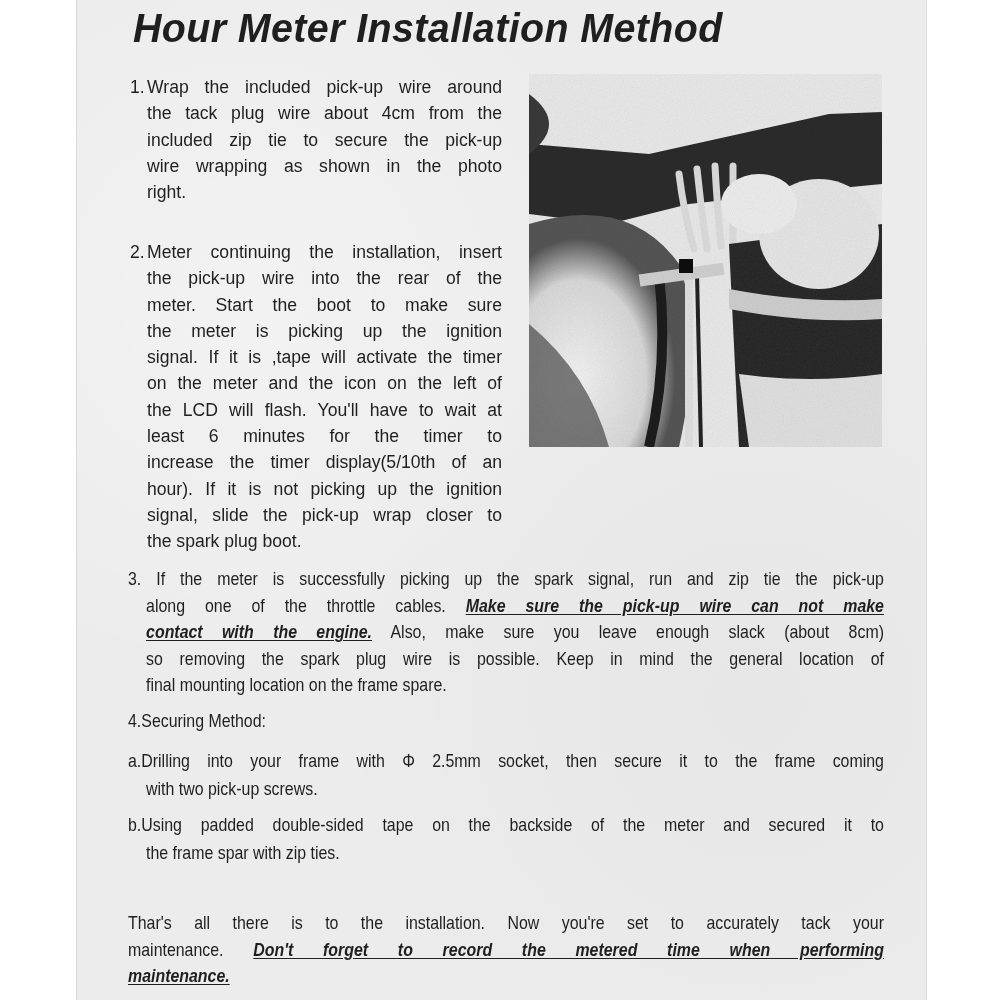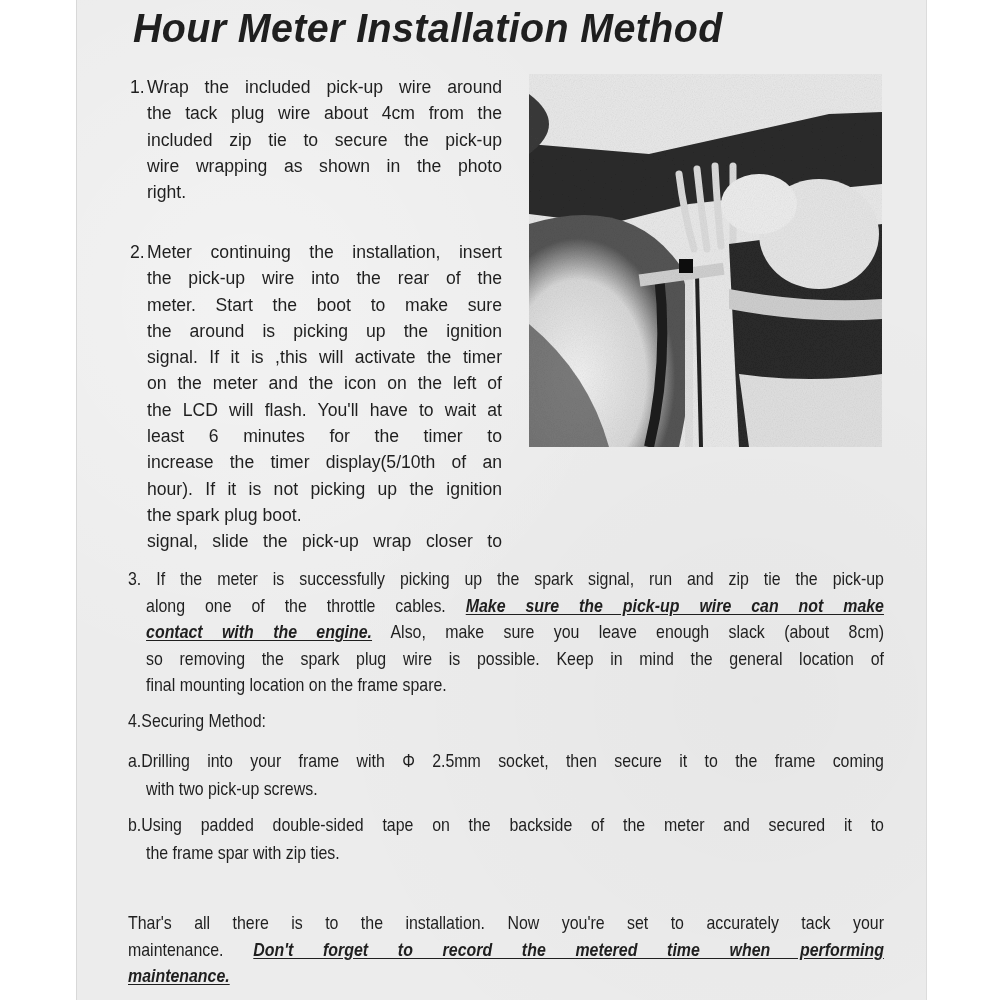--- a/index.html
+++ b/index.html
@@ -67,29 +67,29 @@
     <span class="line">right.</span>
   </div>
 </div>
 
 <div class="col-text p2">
   <div class="para">
     <span class="num">2.</span>
     <span class="line just">Meter continuing the installation, insert</span>
     <span class="line just">the pick-up wire into the rear of the</span>
     <span class="line just">meter. Start the boot to make sure</span>
-    <span class="line just">the around is picking up the ignition</span>
-    <span class="line just">signal. If it is ,this will activate the timer</span>
+    <span class="line just">the meter is picking up the ignition</span>
+    <span class="line just">signal. If it is ,tape will activate the timer</span>
     <span class="line just">on the meter and the icon on the left of</span>
     <span class="line just">the LCD will flash. You'll have to wait at</span>
     <span class="line just">least 6 minutes for the timer to</span>
     <span class="line just">increase the timer display(5/10th of an</span>
     <span class="line just">hour). If it is not picking up the ignition</span>
+    <span class="line just">signal, slide the pick-up wrap closer to</span>
     <span class="line">the spark plug boot.</span>
-    <span class="line just">signal, slide the pick-up wrap closer to</span>
   </div>
 </div>
 
 <div class="photo">
   <svg width="353" height="373" viewBox="0 0 353 373">
     <defs>
       <filter id="grain">
         <feTurbulence type="fractalNoise" baseFrequency="0.9" numOctaves="2" result="n"></feTurbulence>
         <feColorMatrix type="saturate" values="0"></feColorMatrix>
         <feComponentTransfer>

